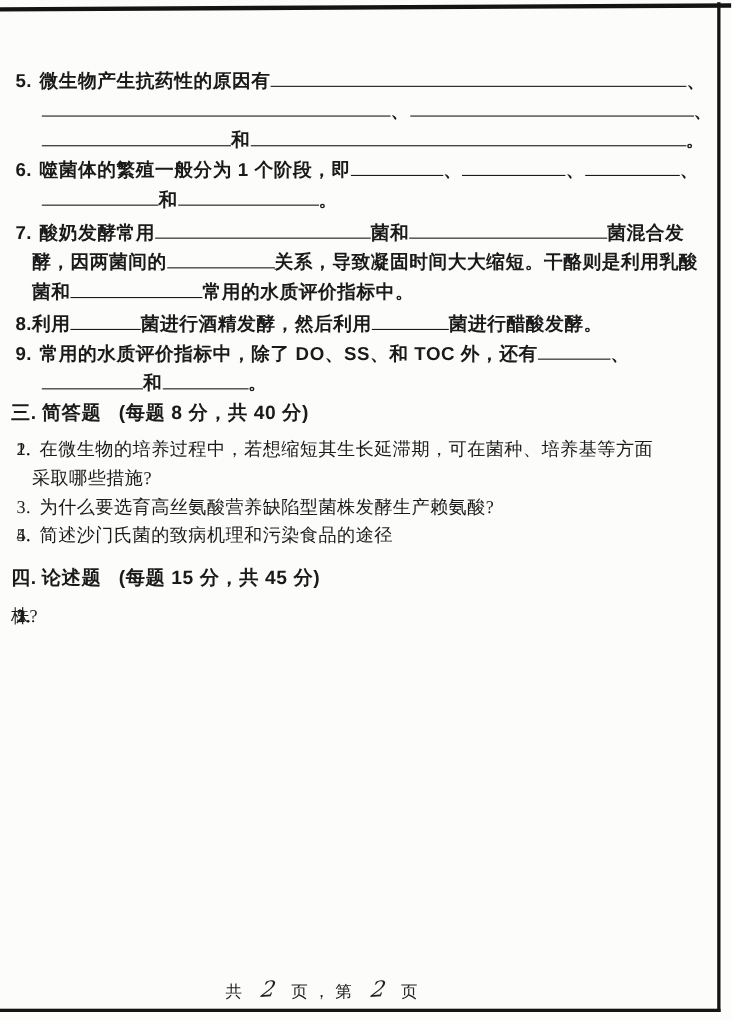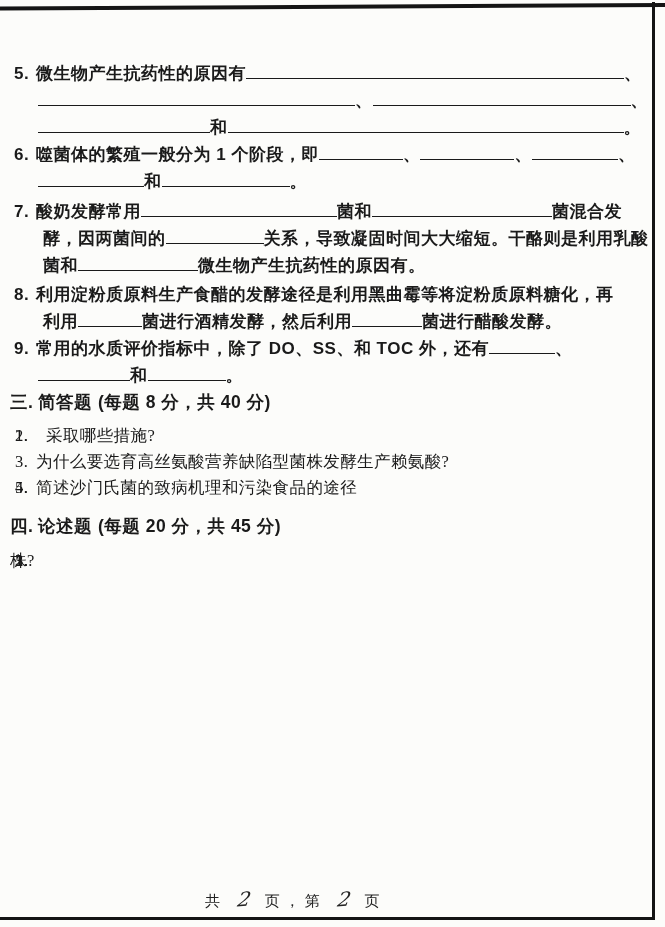--- a/index.html
+++ b/index.html
@@ -34,50 +34,50 @@
 
   
   #fill-questions{
     font-family:"Liberation Sans","DejaVu Sans",sans-serif;
     font-weight:700;
     font-size:17px;line-height:27px;letter-spacing:0.5px;
   }
   .fline{position:relative;white-space:nowrap;}
   .fline.first{padding-left:36px;}
   .fline .num{position:absolute;left:14px;top:0;}
-  .fline.cont-text{padding-left:43px;}
+  .fline.cont-text{padding-left:29px;}
   .fline.cont-blank{padding-left:38px;}
   #fill-questions .q:nth-child(3){margin-top:3px;}
   #fill-questions .q:nth-child(4){margin-top:2px;}
 
   .blank{
     display:inline-block;height:14px;
     border-bottom:1.6px solid var(--ink);
   }
 
   
   .section-heading{
     position:relative;padding-left:38px;
     font-family:"Liberation Sans","DejaVu Sans",sans-serif;
     font-weight:700;font-size:17.5px;line-height:27px;letter-spacing:0.5px;
     white-space:nowrap;
   }
   .section-heading .marker{position:absolute;left:10px;}
-  .section-heading .score{margin-left:6px;}
+  .section-heading .score{margin-left:16px;}
   .section .items{
     margin-top:7px;
     font-family:"Liberation Serif","DejaVu Serif",serif;
     font-weight:400;font-size:16.5px;line-height:26px;letter-spacing:0.4px;
   }
   .section{margin-top:0;}
   #sections .section:nth-child(2){margin-top:12px;}
   #sections .section:nth-child(2) .items{margin-top:8px;}
   .item-line{position:relative;padding-left:36px;white-space:nowrap;}
   .item-line .num{position:absolute;left:15px;top:0;}
-  .item-line.wrap-indent{padding-left:46px;}
+  .item-line.wrap-indent{padding-left:29px;}
   .item-line.wrap-margin{padding-left:10px;}
 
   
   .footer{
     position:absolute;left:205px;top:887px;
     font-family:"Liberation Serif","DejaVu Serif",serif;
     font-size:15px;letter-spacing:5px;white-space:nowrap;
     color:#222222;
   }
   .footer .lbl{margin-right:11px;}
@@ -104,45 +104,45 @@
           <div class="fline cont-blank"><span class="blank" style="width: 317px;"></span><span class="seg">、</span><span class="blank" style="width: 258px;"></span><span class="seg">、</span></div>
           <div class="fline cont-blank"><span class="blank" style="width: 172px;"></span><span class="seg">和</span><span class="blank" style="width: 396px;"></span><span class="seg">。</span></div>
         </div>
         <div class="q">
           <div class="fline first"><span class="num">6.</span><span class="seg">噬菌体的繁殖一般分为 1 个阶段，即</span><span class="blank" style="width: 84px;"></span><span class="seg">、</span><span class="blank" style="width: 94px;"></span><span class="seg">、</span><span class="blank" style="width: 86px;"></span><span class="seg">、</span></div>
           <div class="fline cont-blank"><span class="blank" style="width: 106px;"></span><span class="seg">和</span><span class="blank" style="width: 128px;"></span><span class="seg">。</span></div>
         </div>
         <div class="q">
           <div class="fline first"><span class="num">7.</span><span class="seg">酸奶发酵常用</span><span class="blank" style="width: 196px;"></span><span class="seg">菌和</span><span class="blank" style="width: 180px;"></span><span class="seg">菌混合发</span></div>
           <div class="fline cont-text"><span class="seg">酵，因两菌间的</span><span class="blank" style="width: 98px;"></span><span class="seg">关系，导致凝固时间大大缩短。干酪则是利用乳酸</span></div>
-          <div class="fline cont-text"><span class="seg">菌和</span><span class="blank" style="width: 120px;"></span><span class="seg">微生物产生抗药性的原因有。</span></div>
+          <div class="fline cont-text"><span class="seg">菌和</span><span class="blank" style="width: 120px;"></span><span class="seg">常用的水质评价指标中。</span></div>
         </div>
         <div class="q">
-          <div class="fline first"><span class="num">8.</span><span class="seg">利用淀粉质原料生产食醋的发酵途径是利用黑曲霉等将淀粉质原料糖化，再</span></div>
+          <div class="fline first"><span class="num">8.</span></div>
           <div class="fline cont-text"><span class="seg">利用</span><span class="blank" style="width: 64px;"></span><span class="seg">菌进行酒精发酵，然后利用</span><span class="blank" style="width: 70px;"></span><span class="seg">菌进行醋酸发酵。</span></div>
         </div>
         <div class="q">
           <div class="fline first"><span class="num">9.</span><span class="seg">常用的水质评价指标中，除了 DO、SS、和 TOC 外，还有</span><span class="blank" style="width: 66px;"></span><span class="seg">、</span></div>
           <div class="fline cont-blank"><span class="blank" style="width: 92px;"></span><span class="seg">和</span><span class="blank" style="width: 78px;"></span><span class="seg">。</span></div>
         </div>
       </div>
     <div id="sections">
         <div class="section">
           <div class="section-heading"><span class="marker">三.</span><span class="title">简答题</span><span class="score">(每题 8 分，共 40 分)</span></div>
           <div class="items">
             <div class="item-line"><span class="num">1.</span></div>
-            <div class="item-line"><span class="num">2.</span></div>
+            <div class="item-line"><span class="num">2.</span><span class="itext">在微生物的培养过程中，若想缩短其生长延滞期，可在菌种、培养基等方面</span></div>
             <div class="item-line wrap-indent"><span class="itext">采取哪些措施?</span></div>
             <div class="item-line"><span class="num">3.</span><span class="itext">为什么要选育高丝氨酸营养缺陷型菌株发酵生产赖氨酸?</span></div>
             <div class="item-line"><span class="num">4.</span></div>
             <div class="item-line"><span class="num">5.</span><span class="itext">简述沙门氏菌的致病机理和污染食品的途径</span></div>
           </div>
         </div>
         <div class="section">
-          <div class="section-heading"><span class="marker">四.</span><span class="title">论述题</span><span class="score">(每题 20 分，共 45 分)</span></div>
+          <div class="section-heading"><span class="marker">四.</span><span class="title">论述题</span><span class="score">(每题 15 分，共 45 分)</span></div>
           <div class="items">
             <div class="item-line"><span class="num">1.</span></div>
             <div class="item-line"><span class="num">2.</span></div>
             <div class="item-line"><span class="num">3.</span></div>
             <div class="item-line wrap-margin"><span class="itext">株?</span></div>
           </div>
         </div>
       </div>
   </div>
 

